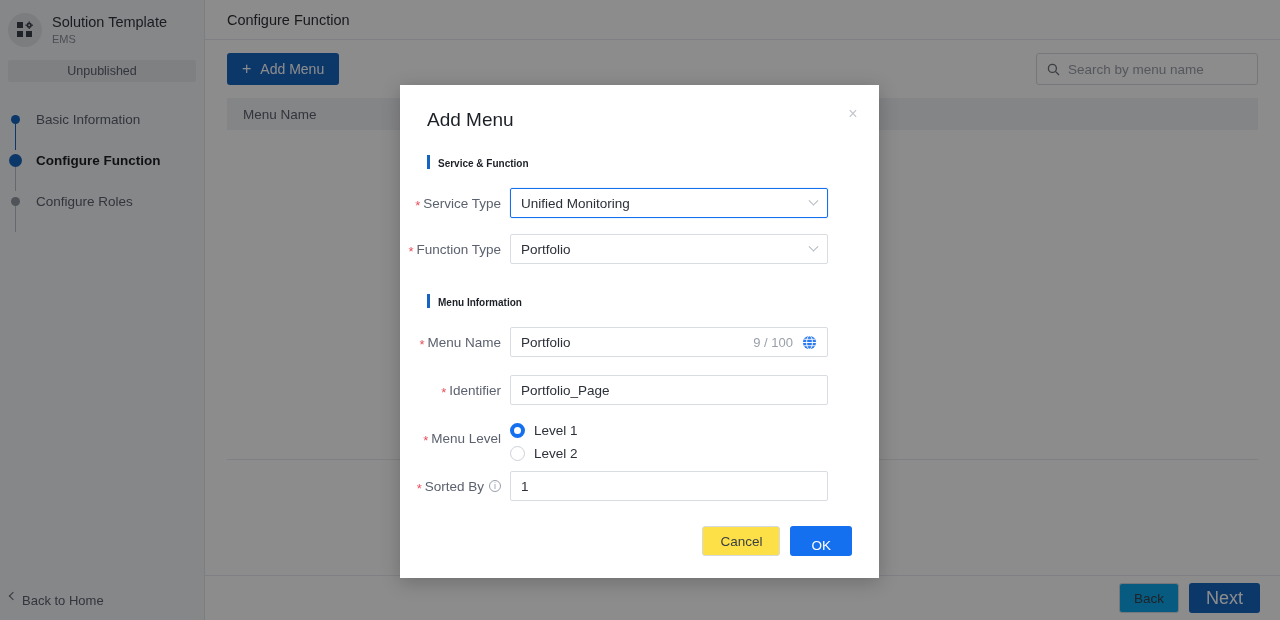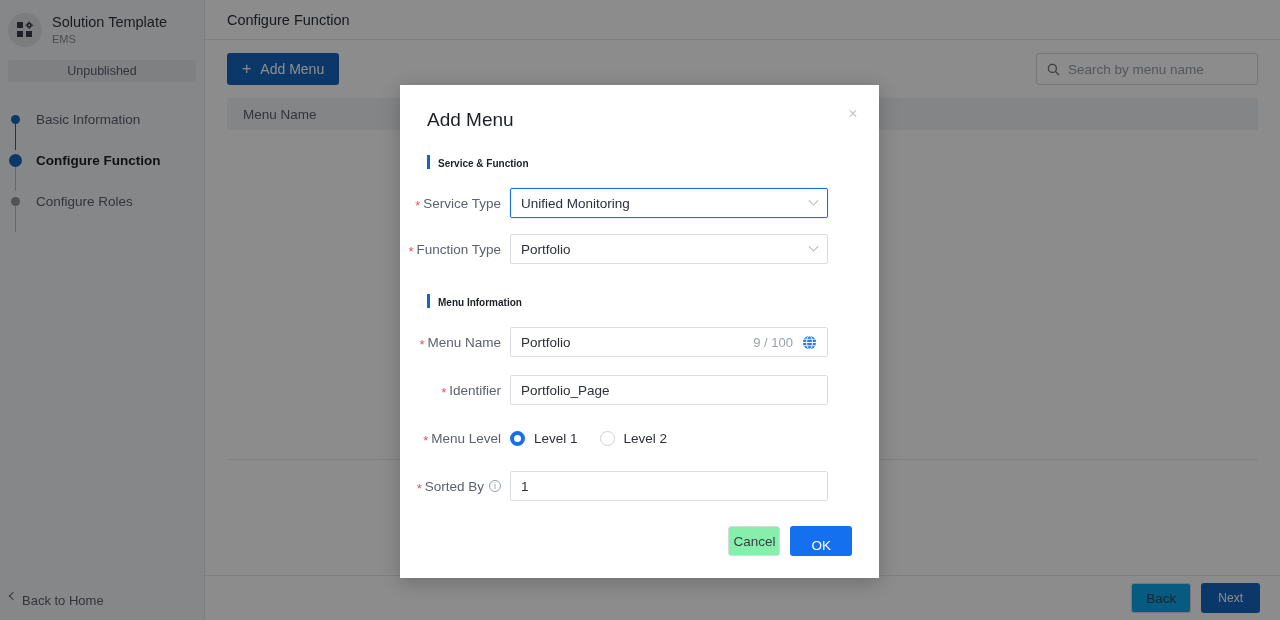--- a/index.html
+++ b/index.html
@@ -128,21 +128,21 @@
     display: flex; align-items: center; justify-content: flex-end;
     padding-right: 20px; gap: 10px;
   }
   .btn-back {
     height: 30px; padding: 0 14px; font-size: 13.5px;
     background: #0ea5e9; color: #3a3f47;
     border: 1px solid #d6d9de; border-radius: 3px; cursor: pointer;
     font-family: "Liberation Sans", sans-serif;
   }
   .btn-next {
-    height: 30px; padding: 0 17px; font-size: 12px;
+    height: 30px; padding: 0 17px; font-size: 18px;
     background: #1564c0; color: #fff;
     border: none; border-radius: 3px; cursor: pointer;
     font-family: "Liberation Sans", sans-serif;
   }
 
   
   .overlay {
     position: absolute; inset: 0;
     background: rgba(0,0,0,0.45);
     z-index: 50;
@@ -207,37 +207,37 @@
   .caret-down {
     width: 7px; height: 7px;
     border-right: 1.4px solid #b0b5bd; border-bottom: 1.4px solid #b0b5bd;
     transform: rotate(45deg) translate(-2px,-2px);
   }
   .counter { font-size: 13px; color: #9aa0a9; margin-right: 9px; }
   .globe {
     width: 15px; height: 15px; flex: 0 0 15px;
   }
 
-  .radio-group { display: flex; align-items: center; gap: 22px; height: 30px; }
+  .radio-group { display: flex; align-items: center; gap: 8px; height: 30px; flex-direction: column; }
   .radio-item { display: flex; align-items: center; gap: 9px; cursor: pointer; }
   .radio {
     width: 15px; height: 15px; border-radius: 50%;
     border: 1.5px solid #cdd1d7; background: #fff;
     display: flex; align-items: center; justify-content: center;
   }
   .radio.on { border: 4.5px solid #1570ef; }
   .radio-label { font-size: 13.5px; color: #2c3038; }
 
   .modal-actions {
     position: absolute; right: 27px; bottom: 22px;
     display: flex; gap: 10px;
   }
   .btn-cancel {
-    height: 30px; padding: 0 4px; font-size: 13.5px;
-    background: #86efac; color: #3a3f47;
+    height: 30px; padding: 0 17px; font-size: 13.5px;
+    background: #fde047; color: #3a3f47;
     border: 1px solid #d6d9de; border-radius: 3px; cursor: pointer;
     font-family: "Liberation Sans", sans-serif;
   }
   .btn-ok {
     height: 30px; padding: 12px 21px; font-size: 13.5px;
     background: #1570ef; color: #fff;
     border: none; border-radius: 3px; cursor: pointer;
     font-family: "Liberation Sans", sans-serif;
   }
 </style>

